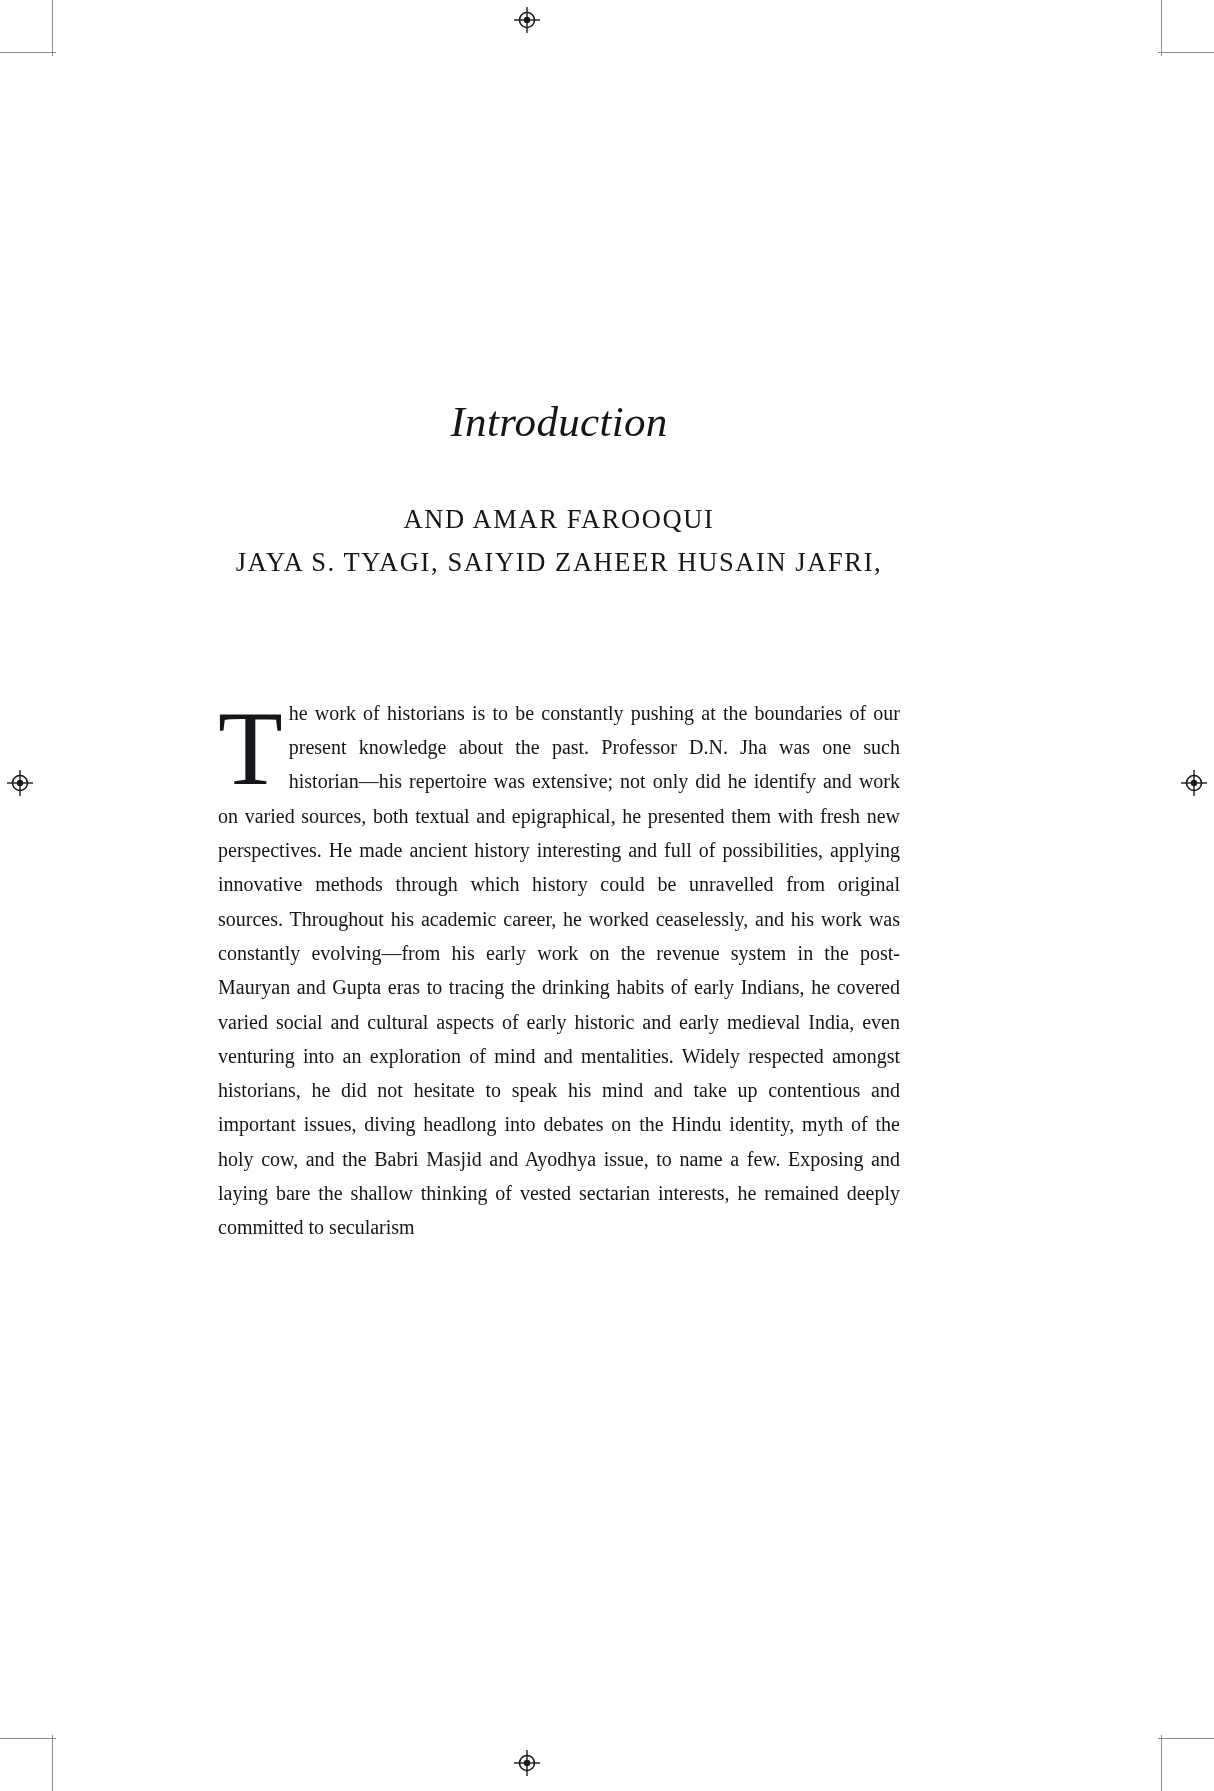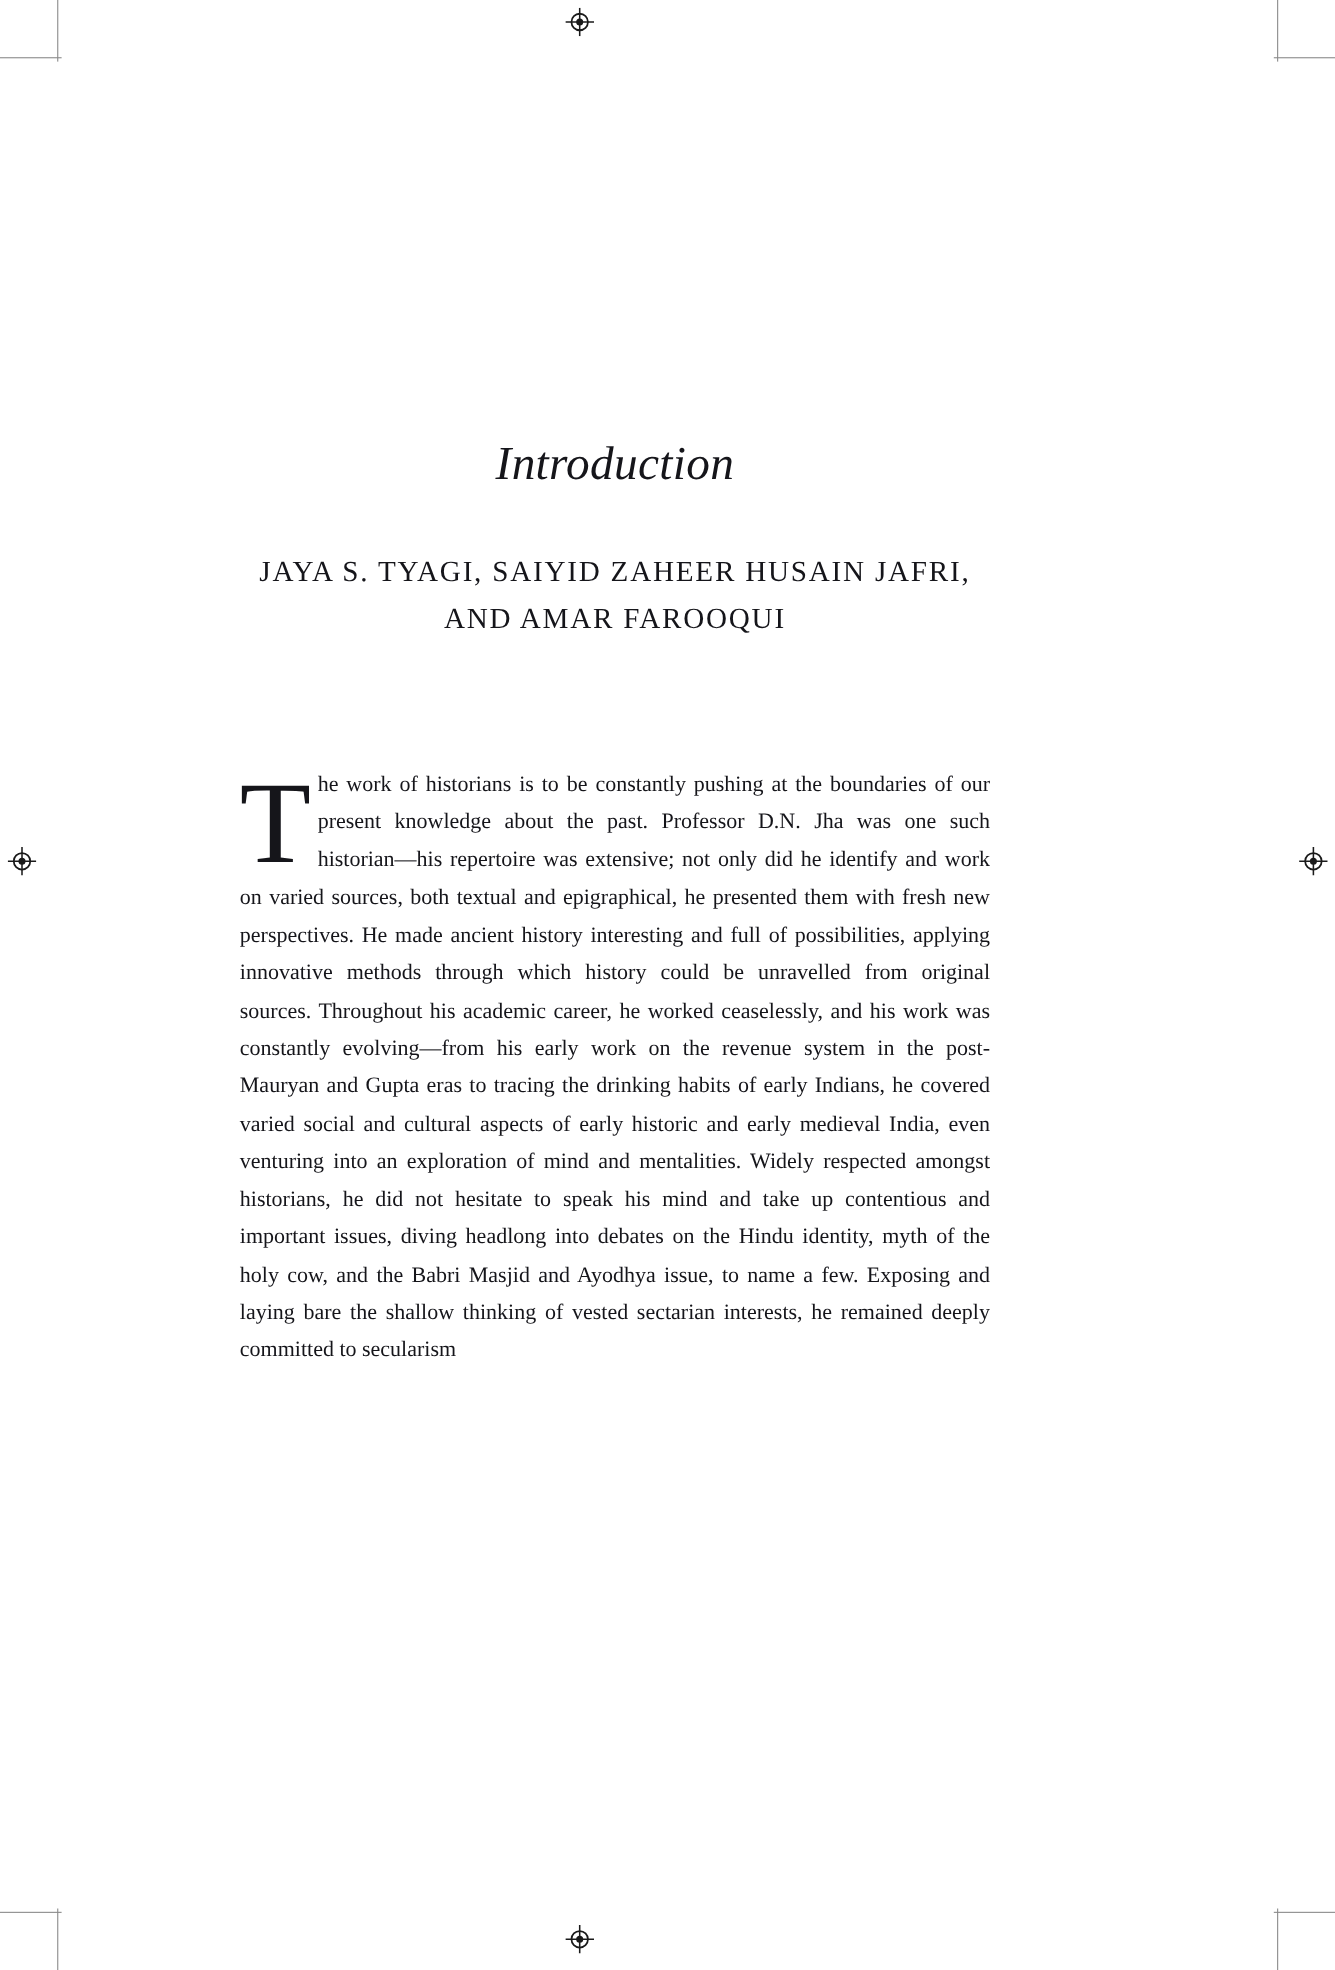--- a/index.html
+++ b/index.html
@@ -146,20 +146,20 @@
       <line x1="13" y1="0" x2="13" y2="26" stroke="#1a1a1a" stroke-width="1.4"></line>
       <line x1="0" y1="13" x2="26" y2="13" stroke="#1a1a1a" stroke-width="1.4"></line>
     </svg>
   </div>
 
   <div class="content">
 
     <h1 class="chapter-title">Introduction</h1>
 
     <div class="authors">
+      <span class="line">AND AMAR FAROOQUI</span>
       <span class="line">JAYA S. TYAGI, SAIYID ZAHEER HUSAIN JAFRI,</span>
-      <span class="line">AND AMAR FAROOQUI</span>
     </div>
 
     <p class="body-text">The work of historians is to be constantly pushing at the boundaries of our present knowledge about the past. Professor D.N. Jha was one such historian—his repertoire was extensive; not only did he identify and work on varied sources, both textual and epigraphical, he presented them with fresh new perspectives. He made ancient history interesting and full of possibilities, applying innovative methods through which history could be unravelled from original sources. Throughout his academic career, he worked ceaselessly, and his work was constantly evolving—from his early work on the revenue system in the post-Mauryan and Gupta eras to tracing the drinking habits of early Indians, he covered varied social and cultural aspects of early historic and early medieval India, even venturing into an exploration of mind and mentalities. Widely respected amongst historians, he did not hesitate to speak his mind and take up contentious and important issues, diving headlong into debates on the Hindu identity, myth of the holy cow, and the Babri Masjid and Ayodhya issue, to name a few. Exposing and laying bare the shallow thinking of vested sectarian interests, he remained deeply committed to secularism</p>
 
   </div>
 </div>
 
 </body></html>

